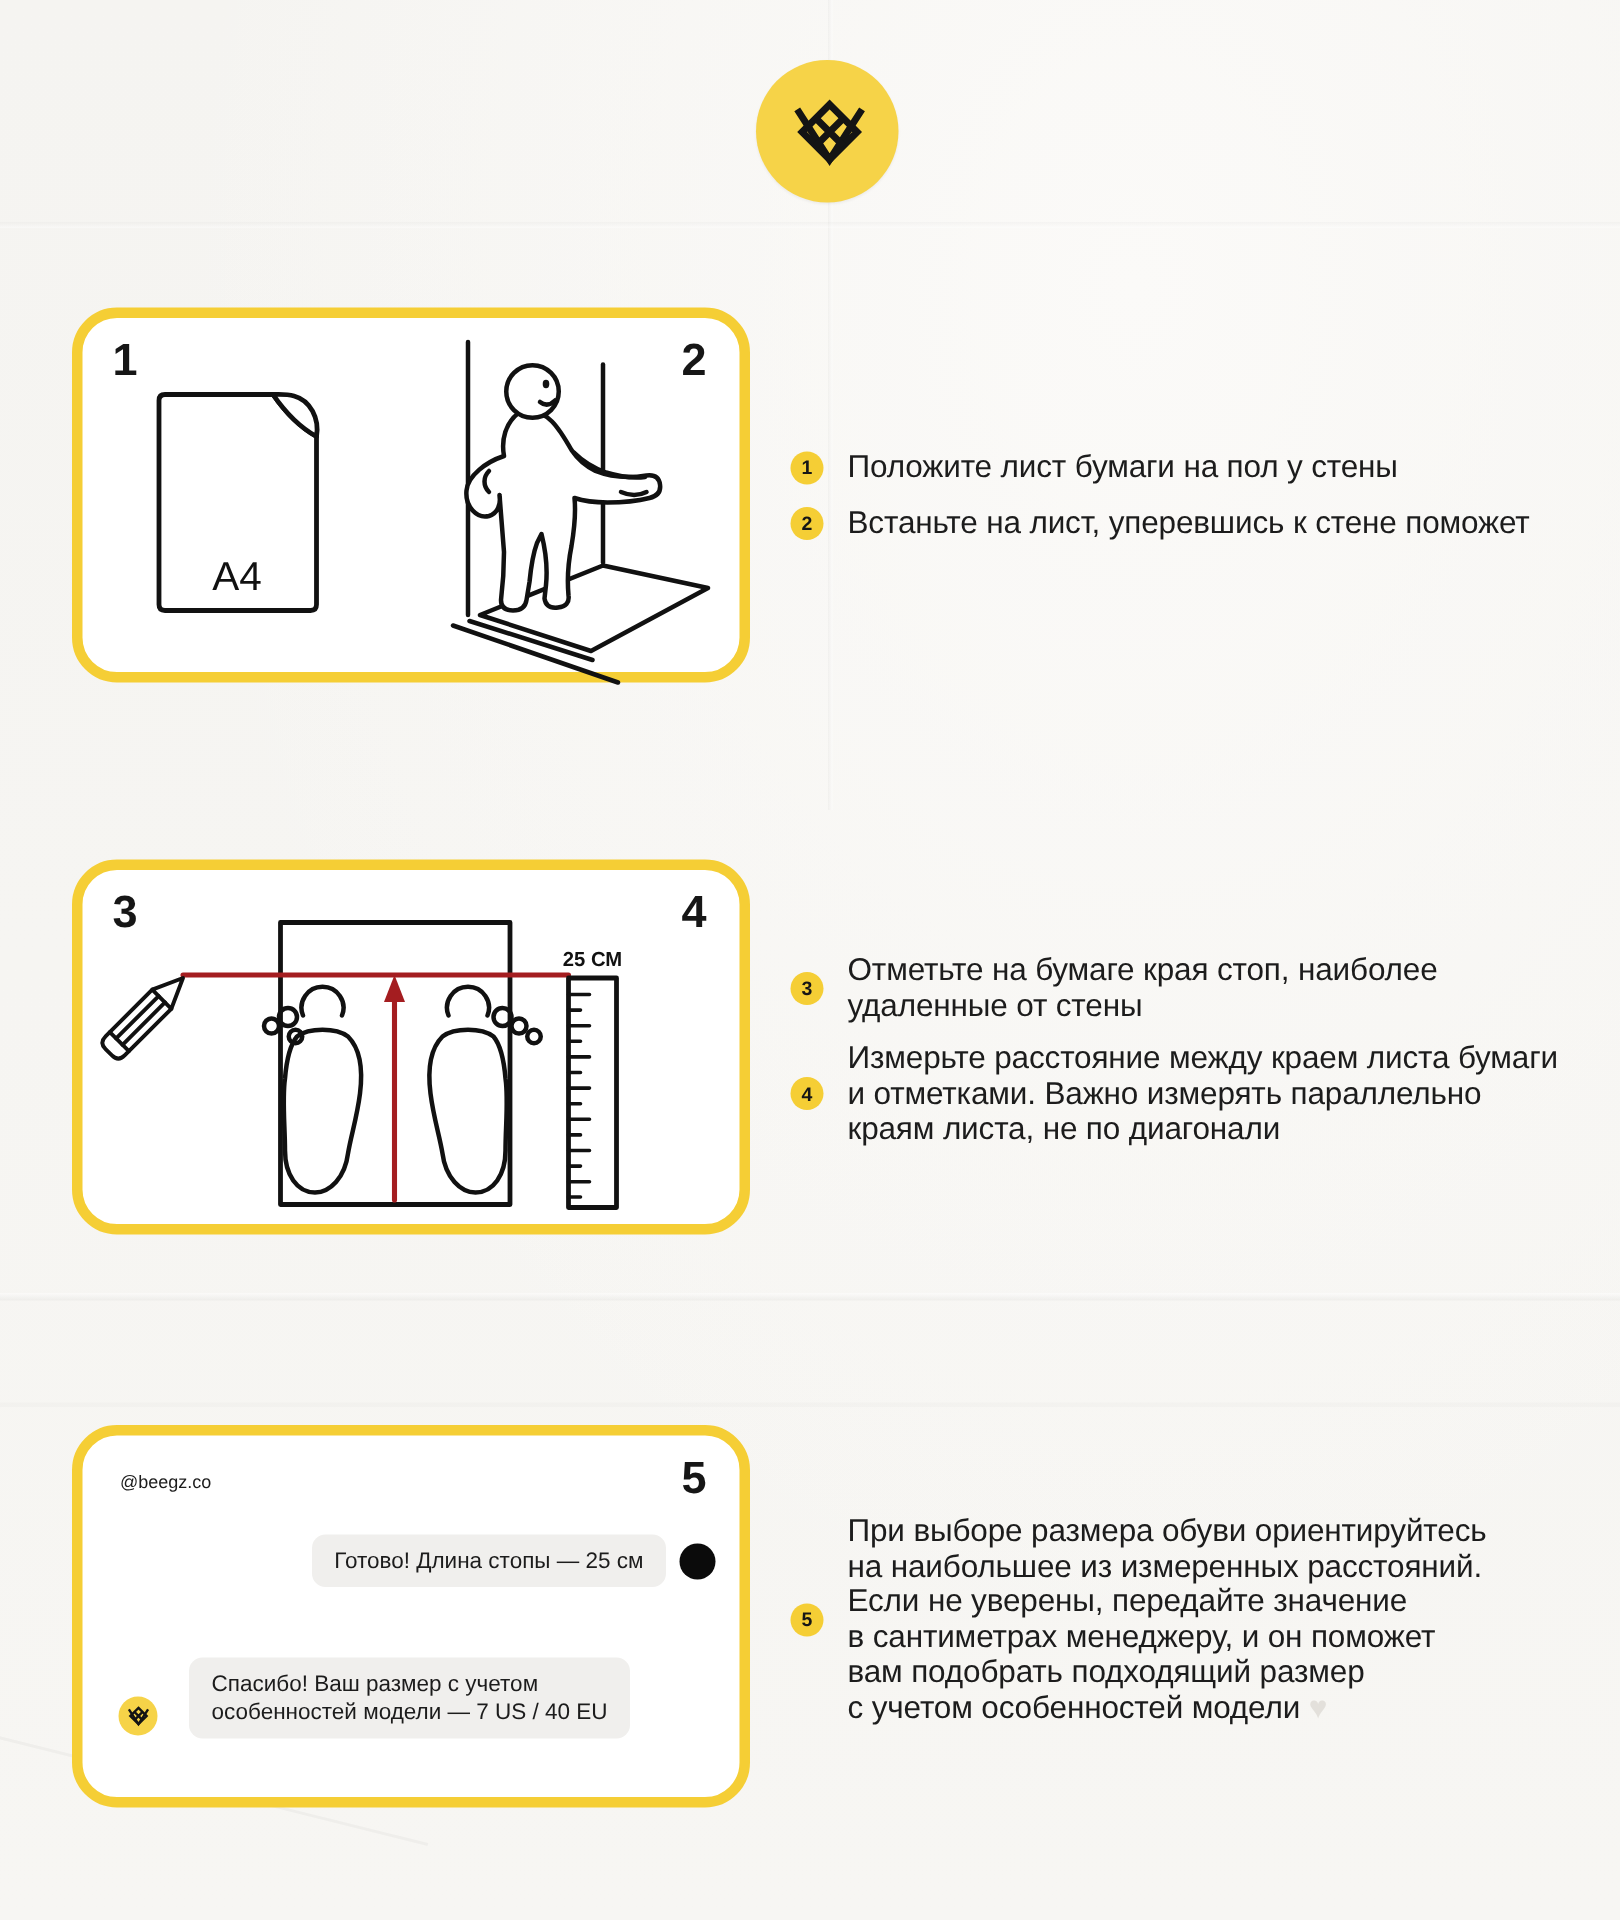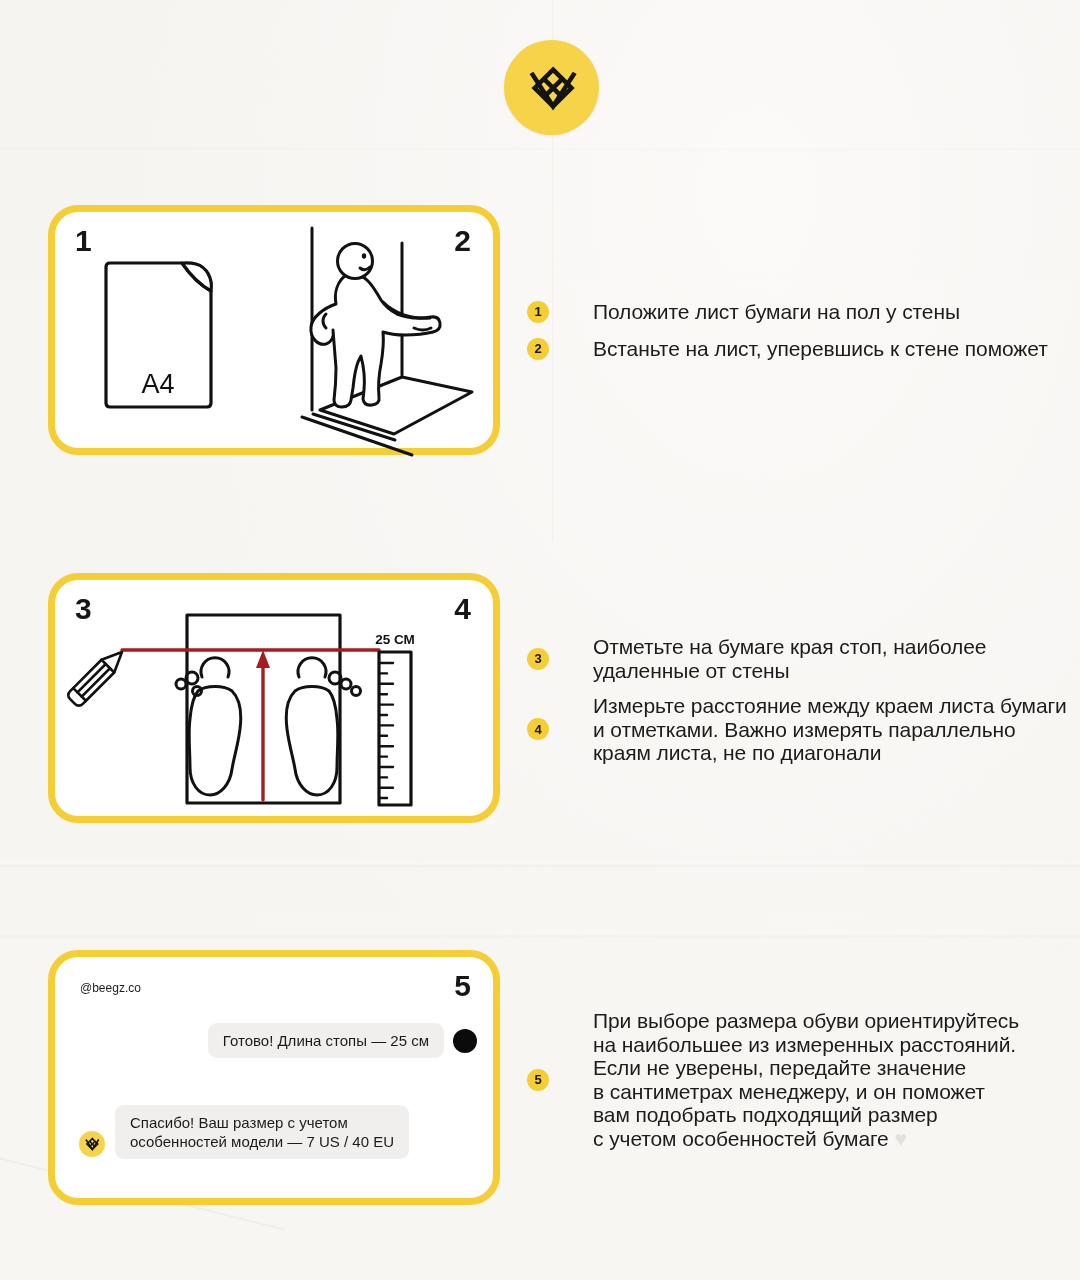--- a/index.html
+++ b/index.html
@@ -41,27 +41,26 @@
   #step-4{top:694px;}
   #step-5{top:1009px;}
   .step-badge{
     width:22px;height:22px;border-radius:50%;background:#f5ce35;flex:0 0 22px;
     display:flex;align-items:center;justify-content:center;
     font-size:13px;font-weight:700;color:#161616;
   }
   .step-text{
     font-size:21px;line-height:23.5px;white-space:pre-line;color:#1c1c1c;
     letter-spacing:-0.1px;
-    margin-left:28px;
   }
   .heart{color:#e3e0db;font-size:21px;}
 
   .handle{position:absolute;left:25px;top:24px;font-size:12px;color:#1c1c1c;}
   .chat-row-user{position:absolute;left:0;right:16px;top:66px;display:flex;justify-content:flex-end;align-items:center;gap:9px;padding-left:47px;}
-  .chat-row-bot{position:absolute;left:24px;top:148px;display:flex;align-items:flex-end;gap:10px;}
+  .chat-row-bot{position:absolute;left:24px;top:148px;display:flex;align-items:flex-end;gap:21px;}
   .bubble{
     background:#f0efed;border-radius:9px;padding:8px 15px;font-size:15px;line-height:19px;
     color:#1c1c1c;white-space:pre-line;
   }
   .avatar-black{width:24px;height:24px;border-radius:50%;background:#0b0b0b;flex:0 0 24px;}
   .avatar-yellow{
     width:26px;height:26px;border-radius:50%;background:#f6d348;flex:0 0 26px;
     display:flex;align-items:center;justify-content:center;margin-bottom:2px;
   }
 
@@ -213,14 +212,14 @@
 и отметками. Важно измерять параллельно
 краям листа, не по диагонали</div>
 </div>
 <div class="step" id="step-5">
   <div class="step-badge">5</div>
   <div class="step-text"><span>При выборе размера обуви ориентируйтесь
 на наибольшее из измеренных расстояний.
 Если не уверены, передайте значение
 в сантиметрах менеджеру, и он поможет
 вам подобрать подходящий размер
-с учетом особенностей бумаге </span><span class="heart">♥</span></div>
+с учетом особенностей модели </span><span class="heart">♥</span></div>
 </div>
 
 </body></html>

